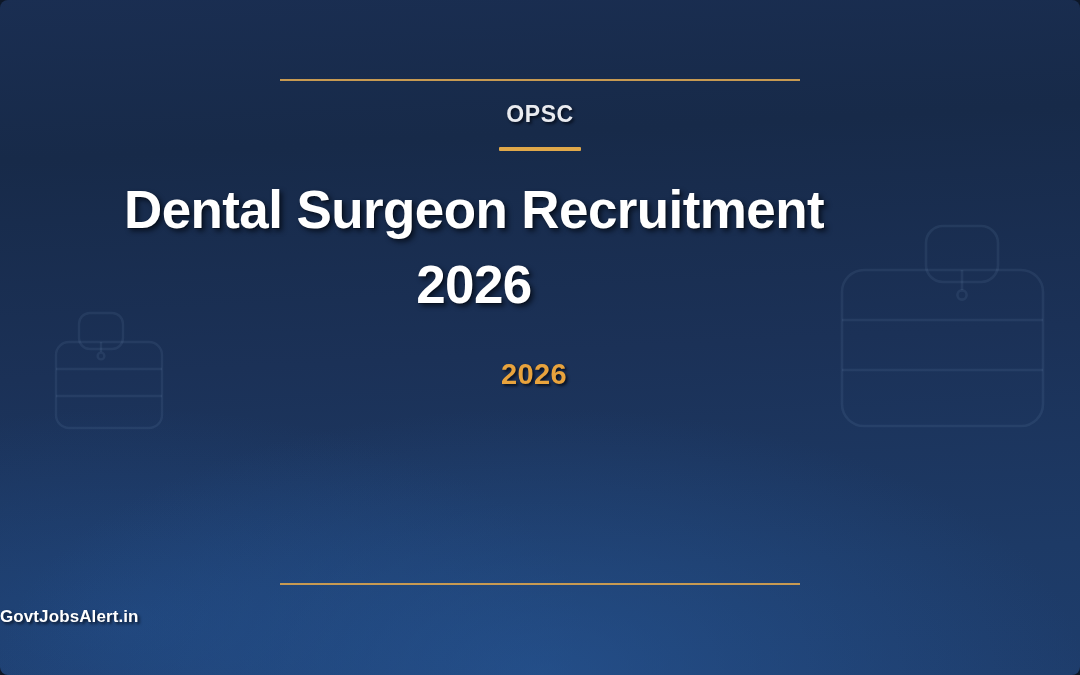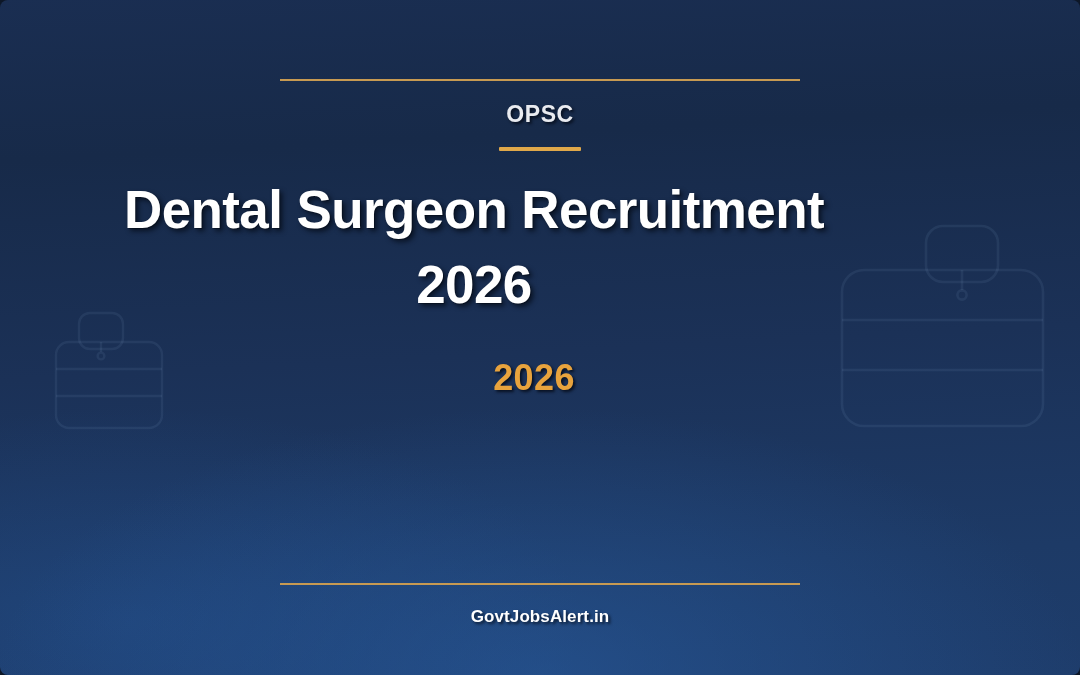--- a/index.html
+++ b/index.html
@@ -98,34 +98,34 @@
     color: #ffffff;
     text-shadow: 3px 3px 5px rgba(3,8,18,0.72), 1px 1px 0 rgba(3,8,18,0.40);
   }
 
   .year {
     position: absolute;
     top: 360px;
     left: 0;
     width: 1068px;
     text-align: center;
-    font-size: 36px;
+    font-size: 29px;
     font-weight: bold;
     letter-spacing: 0.4px;
     color: #e8a33d;
     text-shadow: 2px 2px 3px rgba(4,9,20,0.80);
     line-height: 1;
   }
 
   .footer {
     position: absolute;
     top: 608px;
     left: 0;
     width: 1080px;
-    text-align: center;
+    text-align: left;
     font-size: 17px;
     font-weight: bold;
     letter-spacing: 0.1px;
     color: #ffffff;
     text-shadow: 2px 2px 3px rgba(4,9,20,0.75);
     line-height: 1;
   }
 </style>
 </head>
 <body>

